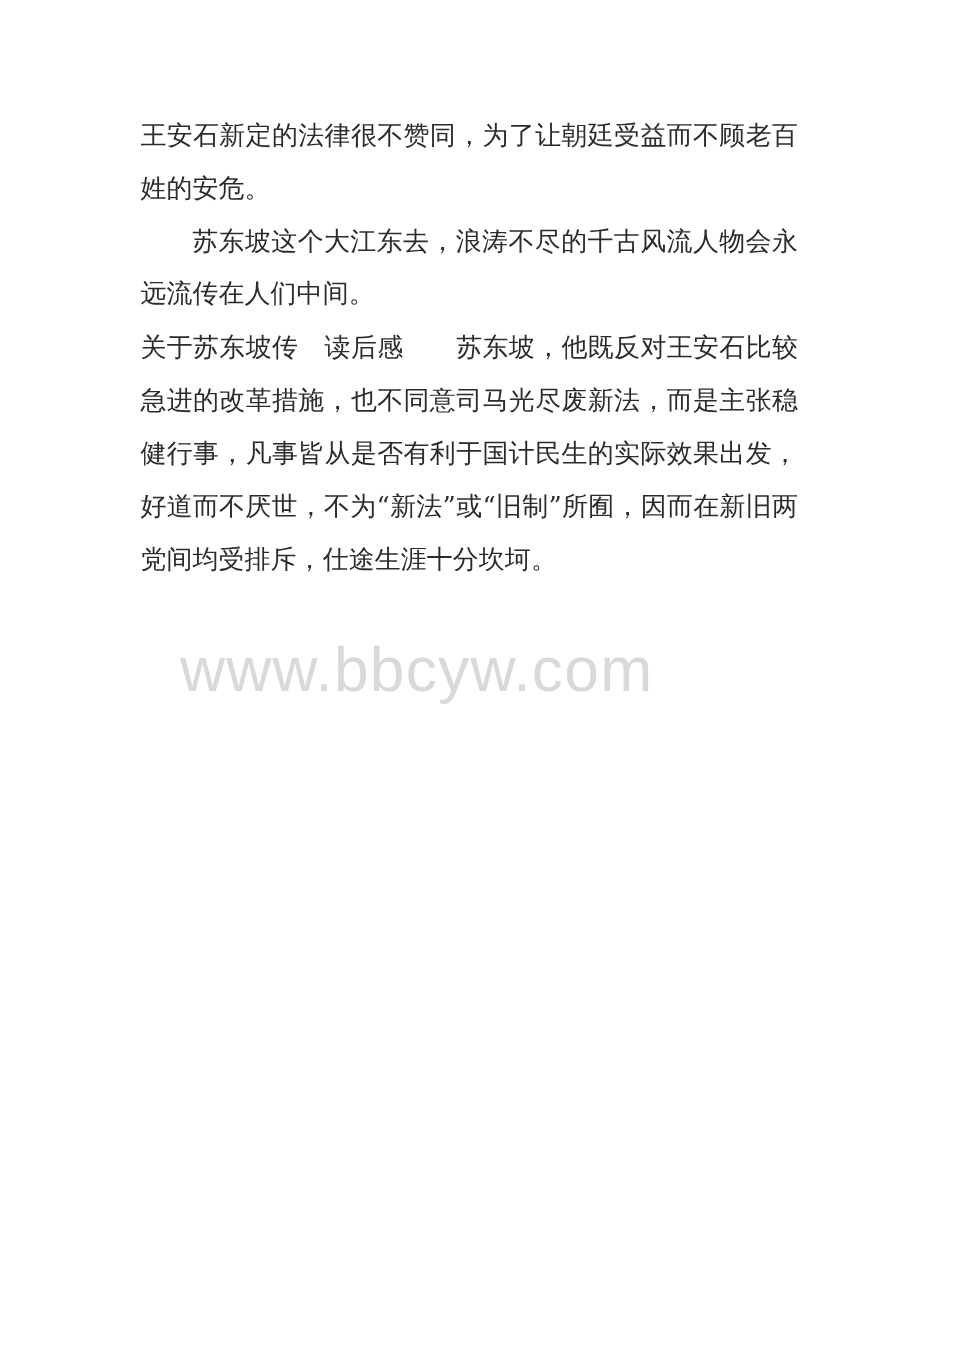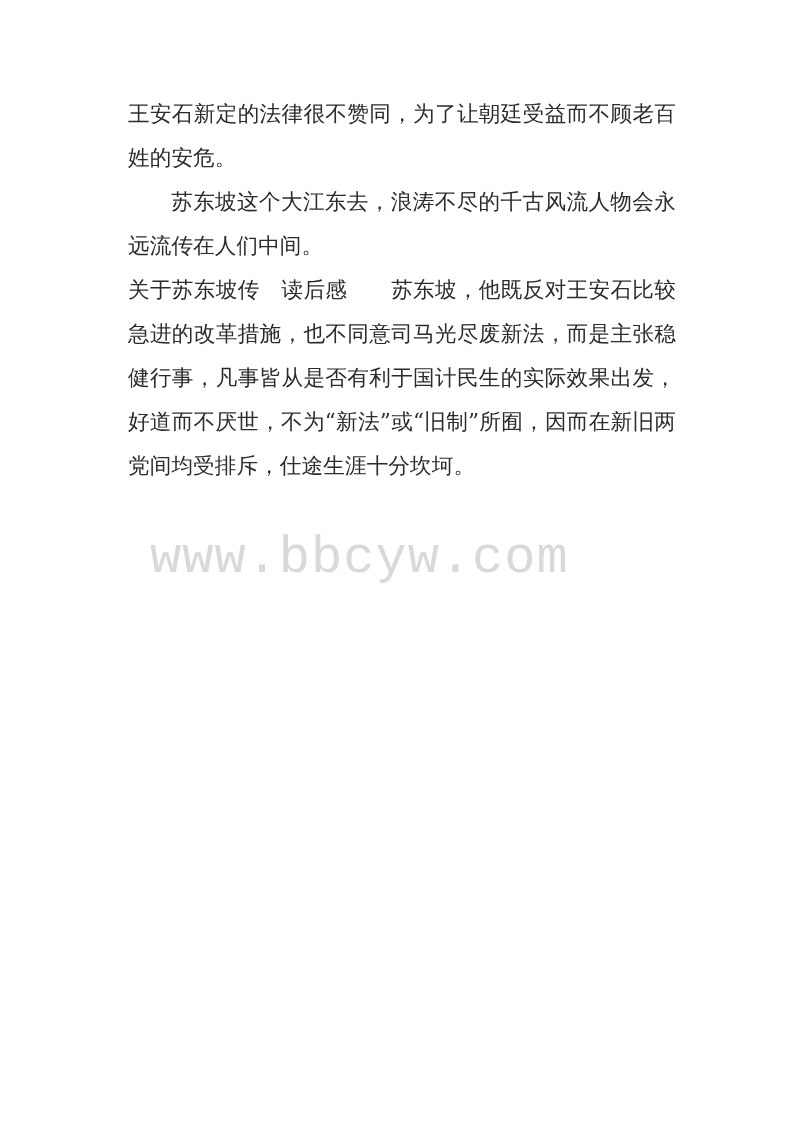--- a/index.html
+++ b/index.html
@@ -17,37 +17,36 @@
     background: #ffffff;
     overflow: hidden;
   }
   #watermark {
     position: absolute;
     left: 150px;
     top: 528px;
     width: 500px;
     height: 62px;
     color: #d9d9d9;
-    font-family: Liberation Mono, monospace;
+    font-family: Liberation Sans, sans-serif;
     font-size: 52px;
     letter-spacing: 1px;
     line-height: 62px;
     white-space: nowrap;
     z-index: 1;
     pointer-events: none;
     -webkit-user-select: none;
     user-select: none;
   }
   #doc-body {
     position: absolute;
     left: 117px;
     top: 92px;
     width: 548px;
     z-index: 2;
-    margin-left: 11px;
   }
   .para {
     margin: 0;
     padding: 0;
     font-size: 21.6px;
     line-height: 44px;
     color: #2b2b2b;
     text-align: justify;
     text-justify: inter-character;
     letter-spacing: 0.1px;

